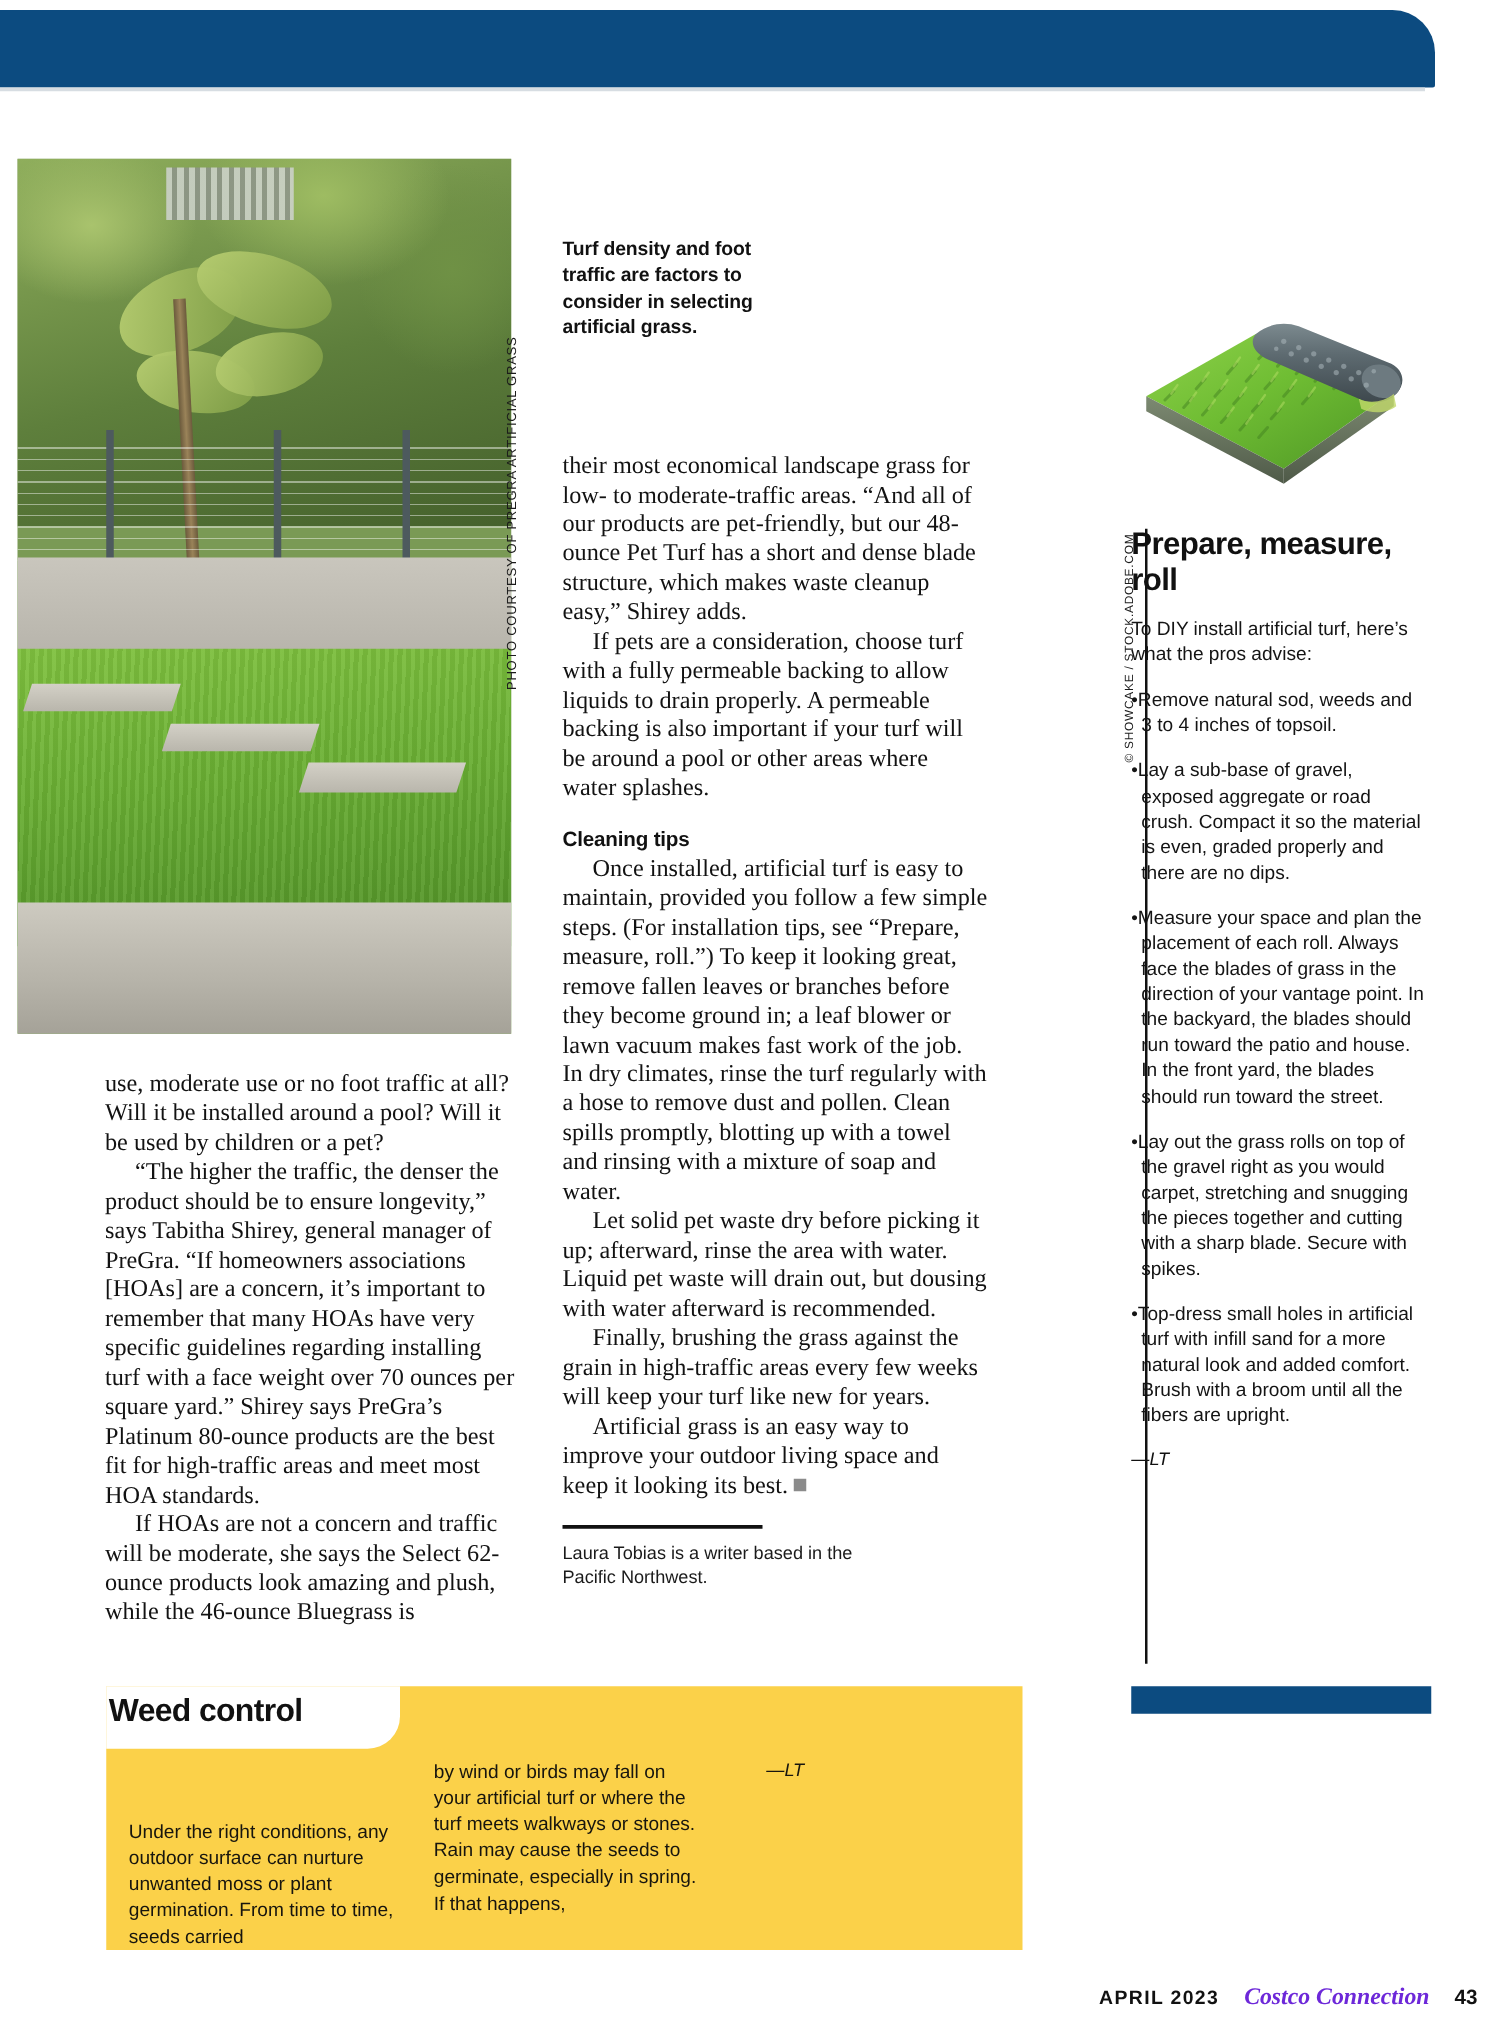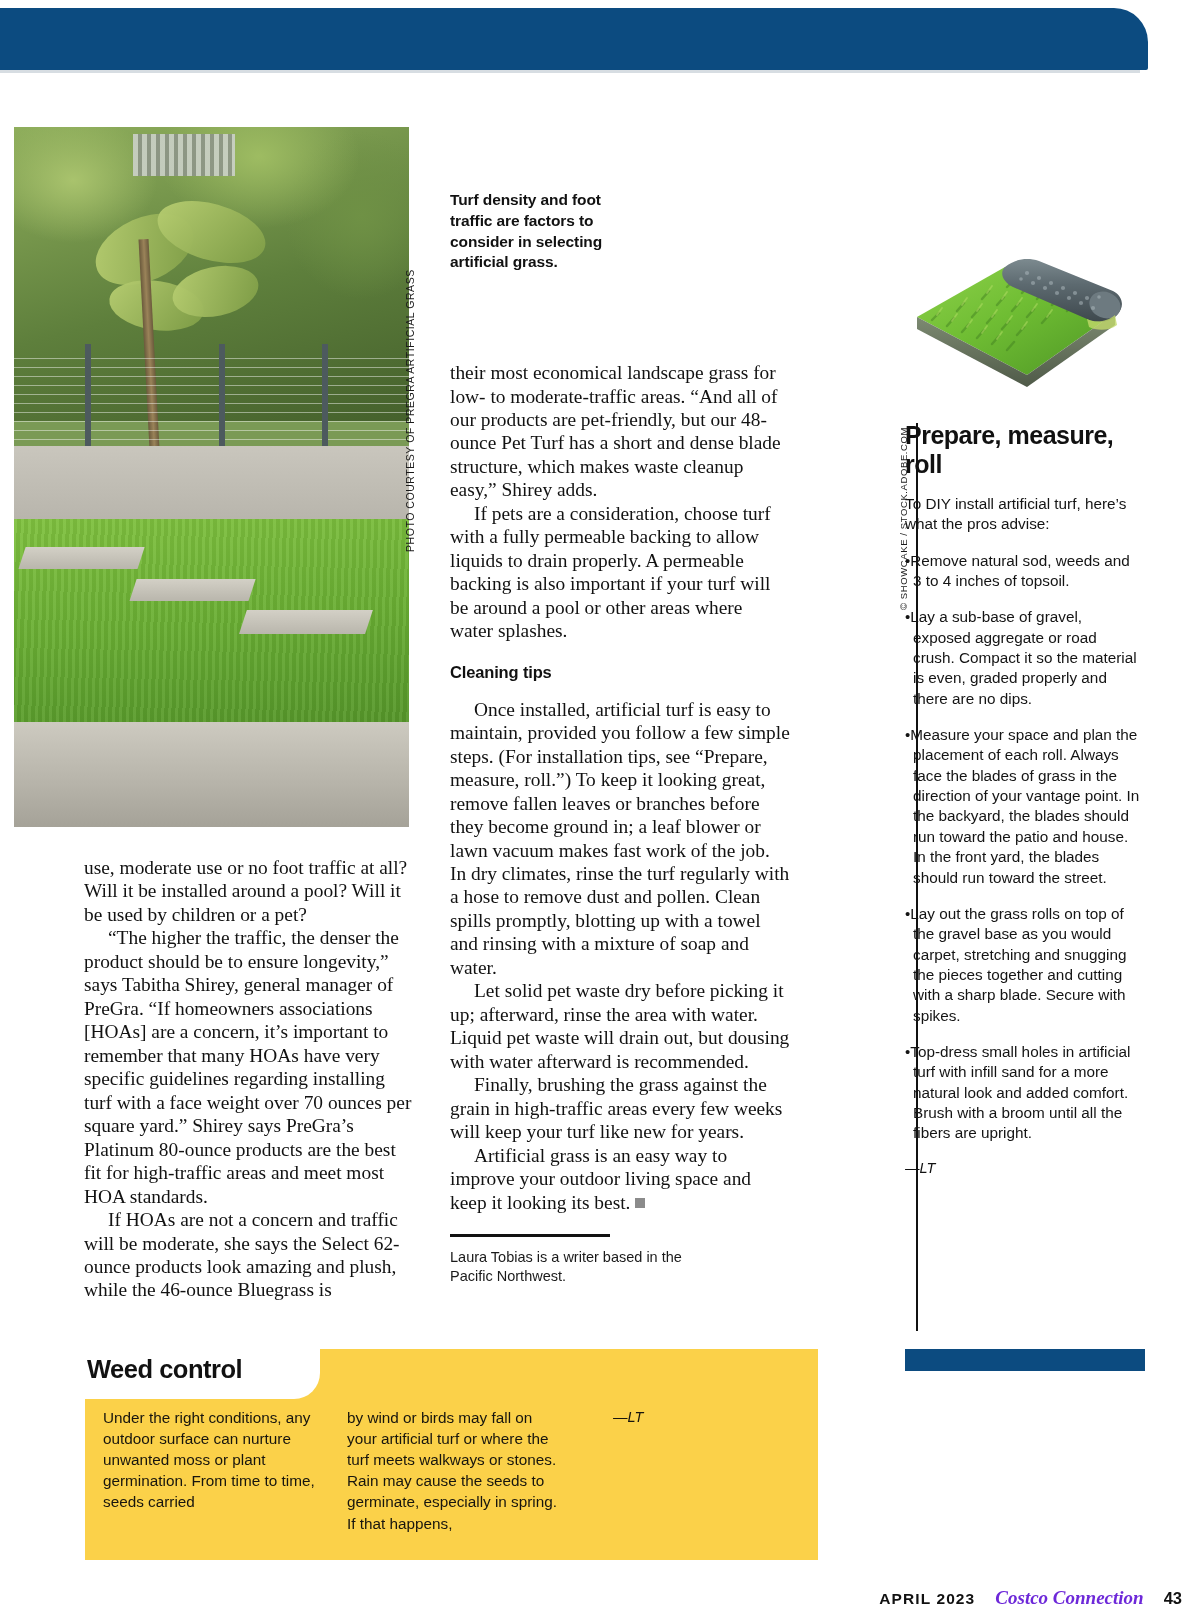--- a/index.html
+++ b/index.html
@@ -151,21 +151,21 @@
   }
   .serif-body p { margin: 0; }
   .serif-body p.indent { text-indent: 24px; }
 
   .subhead {
     font-family: "Liberation Sans", sans-serif;
     font-size: 16.5px;
     font-weight: 700;
     color: #111;
     margin-top: 20px;
-    margin-bottom: 16px;
+    margin-bottom: 2px;
     letter-spacing: -0.15px;
   }
 
   .endmark {
     display: inline-block;
     width: 10px; height: 10px;
     background: #8b8b8b;
     margin-left: 5px;
     vertical-align: 1px;
   }
@@ -302,21 +302,21 @@
     display: flex;
     gap: 32px;
   }
   .weed-col {
     width: 212px;
     font-family: "Liberation Sans", sans-serif;
     font-size: 15.3px;
     line-height: 1.38;
     color: #17150e;
   }
-  .weed-col.first { padding-top: 0; }
+  .weed-col.first { padding-top: 0; margin-top: 48px; }
   .weed-sig {
     font-style: italic;
     font-size: 14.5px;
     margin-left: 22px;
   }
 
   
   .footer {
     position: absolute;
     right: 18px;
@@ -467,21 +467,21 @@
         </g>
       </svg>
     </div>
 
     <div class="sb-title">Prepare, measure, roll</div>
     <div class="sb-intro">To DIY install artificial turf, here’s what the pros advise:</div>
 
     <div class="sb-item"><span class="sb-bullet">•</span><span>Remove natural sod, weeds and 3 to 4 inches of topsoil.</span></div>
     <div class="sb-item"><span class="sb-bullet">•</span><span>Lay a sub-base of gravel, exposed aggregate or road crush. Compact it so the material is even, graded properly and there are no dips.</span></div>
     <div class="sb-item"><span class="sb-bullet">•</span><span>Measure your space and plan the placement of each roll. Always face the blades of grass in the direction of your vantage point. In the backyard, the blades should run toward the patio and house. In the front yard, the blades should run toward the street.</span></div>
-    <div class="sb-item"><span class="sb-bullet">•</span><span>Lay out the grass rolls on top of the gravel base as you would carpet, stretching and snugging the pieces together and cutting with a sharp blade. Secure with spikes.</span></div>
+    <div class="sb-item"><span class="sb-bullet">•</span><span>Lay out the grass rolls on top of the gravel right as you would carpet, stretching and snugging the pieces together and cutting with a sharp blade. Secure with spikes.</span></div>
     <div class="sb-item"><span class="sb-bullet">•</span><span>Top-dress small holes in artificial turf with infill sand for a more natural look and added comfort. Brush with a broom until all the fibers are upright.</span></div>
 
     <div class="sb-sig">—LT</div>
   </div>
 
   <div class="blue-bar-bottom"></div>
 
   <div class="weed-box">
     <div class="weed-notch"></div>
     <div class="weed-title">Weed control</div>

